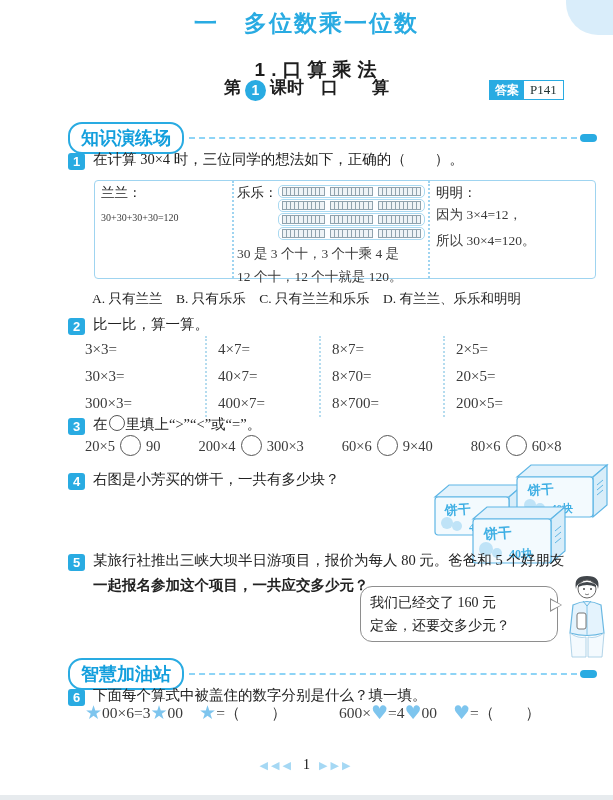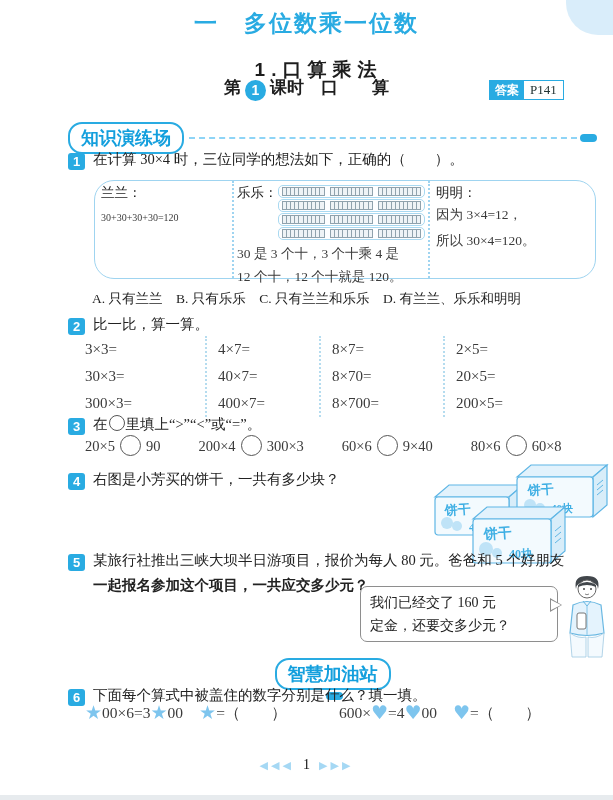--- a/index.html
+++ b/index.html
@@ -15,35 +15,35 @@
   .session-line{position:absolute;top:76px;left:0;width:100%;text-align:center;
         font-family:"Liberation Sans",sans-serif;font-weight:bold;font-size:17px;color:#1d1d1d;}
   .session-num{display:inline-block;width:21px;height:21px;border-radius:50%;background:#29abe2;color:#fff;
         font-size:14px;line-height:21px;text-align:center;margin:0 4px;vertical-align:-2px;}
   .answer-badge{position:absolute;top:80px;left:489px;display:flex;border:1px solid #29abe2;height:18px;line-height:18px;}
   .answer-label{background:#29abe2;color:#fff;font-family:"Liberation Sans",sans-serif;font-weight:bold;
         font-size:12px;padding:0 5px;}
   .answer-page{background:#fff;color:#233;font-size:13px;padding:0 6px;}
   
   .section-row{position:absolute;left:68px;right:16px;display:flex;align-items:center;}
-  .row1{top:122px;} .row2{top:658px;flex-direction:column;}
+  .row1{top:122px;} .row2{top:658px;}
   .pill{border:2px solid #29abe2;border-radius:14px;background:#fff;color:#139fdd;
         font-family:Liberation Serif, serif;font-weight:bold;font-size:18px;padding:2px 11px;white-space:nowrap;}
   .dash{flex:1;border-top:2px dashed #8ed4f6;margin-left:5px;}
   .cap{width:17px;height:8px;background:#29abe2;border-radius:4px;margin-left:3px;}
   
   .q-line{position:absolute;left:68px;font-size:14.5px;white-space:nowrap;}
   .q1t{top:150px;} .q2t{top:315px;} .q3t{top:415px;} .q4t{top:470px;} .q5t{top:551px;} .q6t{top:686px;}
   .q-badge{display:inline-block;width:17px;height:17px;background:#29abe2;color:#fff;border-radius:3px;
         font-family:"Liberation Sans",sans-serif;font-weight:bold;font-size:13px;line-height:17px;text-align:center;
         margin-right:8px;vertical-align:-2px;}
   .q5-line2{position:absolute;left:93px;top:576px;font-size:14.5px;white-space:nowrap;font-weight:bold;}
   
   .q1-box{position:absolute;left:94px;top:180px;width:502px;height:99px;border:1.5px solid #9fd4f0;
-        border-radius:20px;display:flex;font-size:13.5px;box-sizing:border-box;background:#fff;}
+        border-radius:4px;display:flex;font-size:13.5px;box-sizing:border-box;background:#fff;}
   .q1-col{padding:3px 6px;box-sizing:border-box;}
   .q1-col1{width:139px;border-right:2px dotted #9fd4f0;}
   .q1-col2{width:196px;border-right:2px dotted #9fd4f0;padding:3px 3px;}
   .q1-col3{flex:1;}
   .col-label{font-size:13.5px;}
   .lanlan-work{margin-top:10px;font-size:10px;color:#3b3b3b;}
   .q1-col2-head{display:flex;align-items:flex-start;}
   .blocks{flex:1;margin-top:1px;}
   .block-row{display:flex;gap:5px;border:1px solid #a9d9f1;border-radius:5px;padding:1px 3px;margin-bottom:1px;background:#fdfeff;}
   .rod{display:flex;height:7px;flex:1;border:1px solid #8fa2ad;background:#eef3f6;}
@@ -61,21 +61,21 @@
   
   .inline-circle{display:inline-block;width:14px;height:14px;border:1px solid #555;border-radius:50%;
         vertical-align:-2px;margin:0 1px;}
   .q3-items{position:absolute;left:85px;top:435px;display:flex;gap:38px;font-size:14.5px;color:#3b3b3b;
         align-items:center;white-space:nowrap;}
   .cmp-circle{display:inline-block;width:19px;height:19px;border:1px solid #555;border-radius:50%;
         vertical-align:-5px;margin:0 5px;}
   
   .biscuit-svg{position:absolute;left:431px;top:461px;}
   
-  .bubble{position:absolute;left:360px;top:586px;width:178px;border:1.5px solid #8e8e8e;border-radius:7px;
+  .bubble{position:absolute;left:360px;top:586px;width:178px;border:1.5px solid #8e8e8e;border-radius:12px;
         padding:4px 9px;font-size:14px;line-height:23px;background:#fff;white-space:nowrap;}
   .bubble:before{content:"";position:absolute;right:-12px;top:11px;border:7px solid transparent;
         border-left:12px solid #8e8e8e;}
   .bubble:after{content:"";position:absolute;right:-9px;top:13px;border:5px solid transparent;
         border-left:10px solid #fff;}
   .boy-svg{position:absolute;left:564px;top:573px;}
   
   .q6-eqs{position:absolute;left:85px;top:701px;font-size:15.5px;color:#3b3b3b;white-space:nowrap;}
   .shape{color:#7ec5ee;font-size:19px;vertical-align:-1px;font-family:"DejaVu Sans",sans-serif;}
   .gap-s{display:inline-block;width:16px;} .gap-l{display:inline-block;width:52px;}

